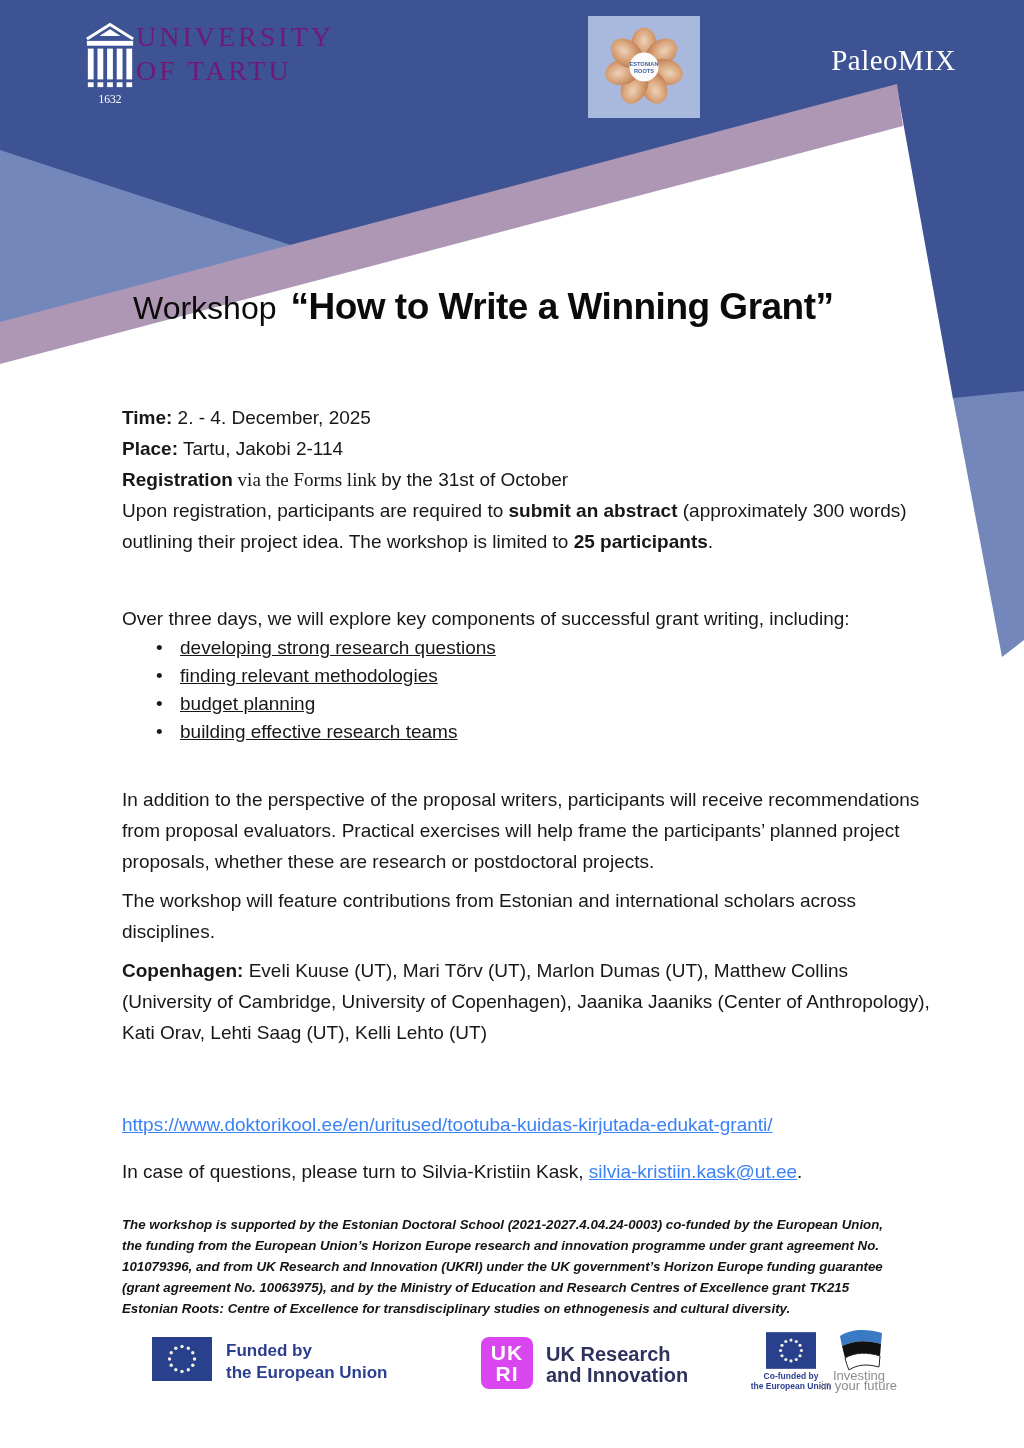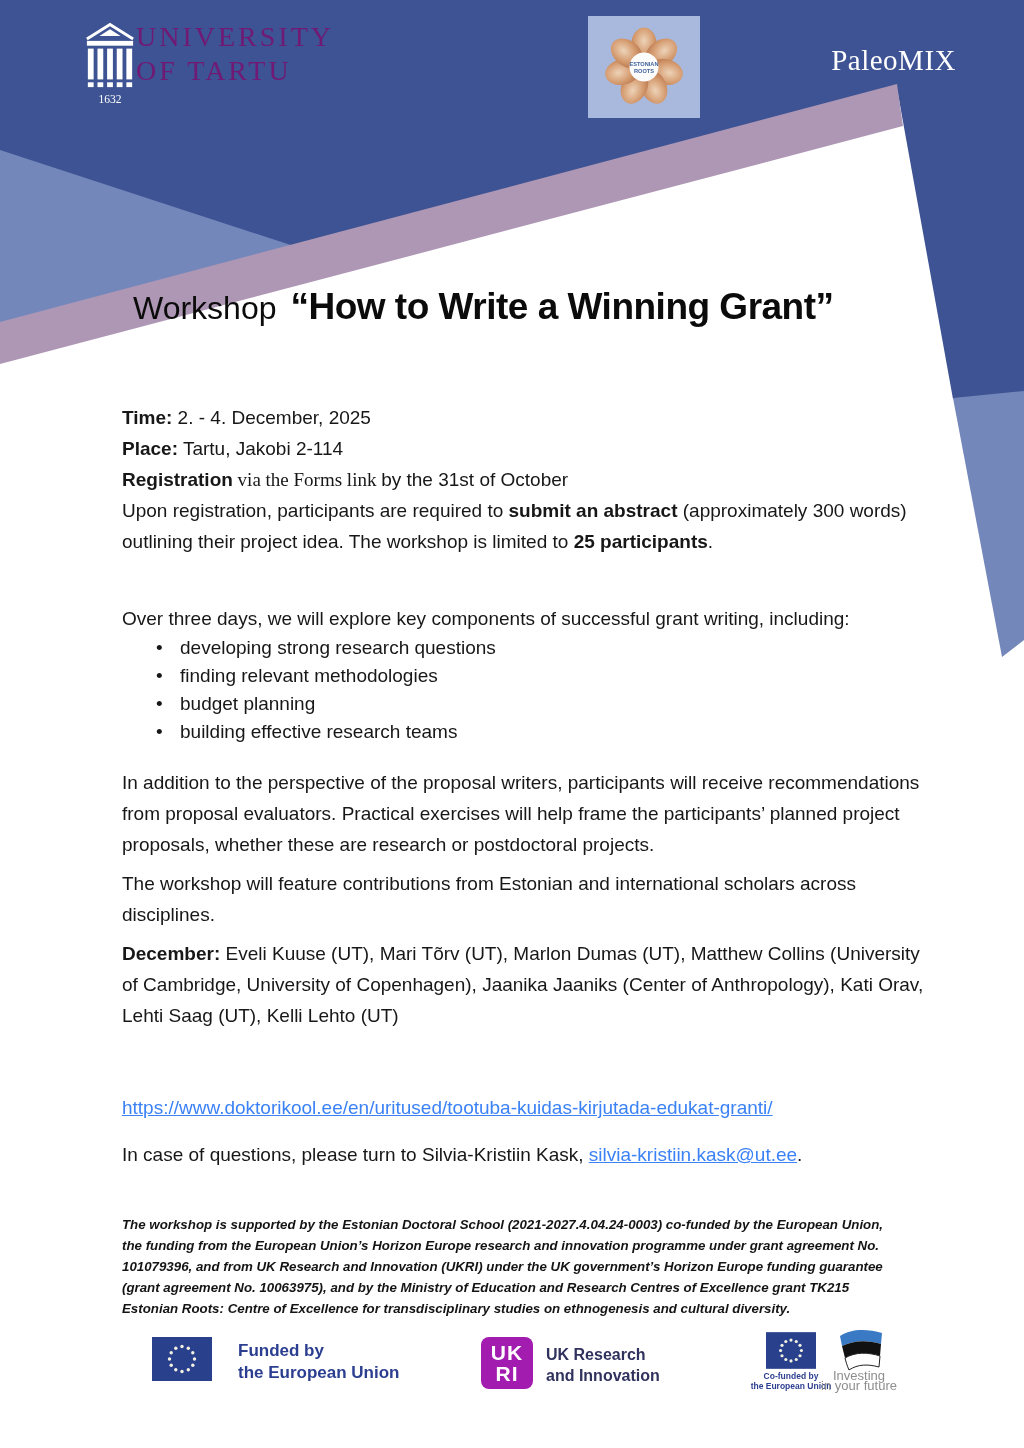--- a/index.html
+++ b/index.html
@@ -46,48 +46,48 @@
   }
   .title .t-prefix{font-size:32px;font-weight:500;margin-right:14px;}
   .title .t-quoted{font-size:37px;font-weight:800;letter-spacing:-.5px;}
   
   .col{position:absolute;left:122px;top:402px;width:812px;font-size:19px;line-height:31px;}
   .col p{margin:0;}
   b{font-weight:700;}
   .serif-seg{font-family:"Liberation Serif",serif;}
   .details{margin-bottom:46px;}
   .explore-intro{margin-bottom:0;}
-  ul.bullets{margin:0 0 21px 0;padding:0;list-style:none;}
+  ul.bullets{margin:0 0 38px 0;padding:0;list-style:none;text-decoration:underline;}
   ul.bullets li{padding-left:58px;position:relative;line-height:28px;}
   ul.bullets li::before{content:"•";position:absolute;left:34px;}
   .p1{margin-bottom:8px !important;}
   .p2{margin-bottom:8px !important;}
   .lect{margin-bottom:30px !important;}
   .prog{margin-bottom:16px !important;}
   a.link{color:#3b82f6;text-decoration:underline;}
   
   .fineprint{
     position:absolute;left:122px;top:1214px;width:782px;
     font-size:13.3px;line-height:21px;font-style:italic;font-weight:bold;color:#141414;
   }
   
   .eu-flag{position:absolute;left:152px;top:1336px;}
   .eu-text{
     position:absolute;left:226px;top:1340px;color:#2b3e90;
-    font-size:17px;font-weight:700;line-height:22px;margin-left:12px;
+    font-size:17px;font-weight:700;line-height:22px;
   }
   .ukri-box{
     position:absolute;left:481px;top:1337px;width:52px;height:52px;border-radius:8px;
-    background:#a21caf;color:#fff;display:flex;flex-direction:column;
+    background:#d946ef;color:#fff;display:flex;flex-direction:column;
     align-items:center;justify-content:center;
   }
   .ukri-box div{font-size:21px;font-weight:800;line-height:21px;letter-spacing:1px;}
   .ukri-text{
     position:absolute;left:546px;top:1344px;color:#30325e;
-    font-size:16px;font-weight:700;line-height:21px;
+    font-size:20px;font-weight:700;line-height:21px;
   }
   .cofund-flag{position:absolute;left:766px;top:1332px;}
   .cofund-cap{
     position:absolute;left:741px;top:1371px;width:100px;text-align:center;
     color:#2b3e90;font-size:8.5px;font-weight:700;line-height:10px;
   }
   .est-flag{position:absolute;left:830px;top:1327px;}
   .invest-cap{
     position:absolute;left:814px;top:1371px;width:90px;text-align:center;
     color:#8e8e8e;font-size:13px;line-height:10px;
@@ -170,21 +170,21 @@
     <ul class="bullets">
       <li>developing strong research questions</li>
       <li>finding relevant methodologies</li>
       <li>budget planning</li>
       <li>building effective research teams</li>
     </ul>
 
     <p class="p1">In addition to the perspective of the proposal writers, participants will receive recommendations from proposal evaluators. Practical exercises will help frame the participants’ planned project proposals, whether these are research or postdoctoral projects.</p>
     <p class="p2">The workshop will feature contributions from Estonian and international scholars across disciplines.</p>
 
-    <p class="lect"><b>December:</b><span> Eveli Kuuse (UT), Mari Tõrv (UT), Marlon Dumas (UT), Matthew Collins (University of Cambridge, University of Copenhagen), Jaanika Jaaniks (Center of Anthropology), Kati Orav, Lehti Saag (UT), Kelli Lehto (UT)</span></p>
+    <p class="lect"><b>Copenhagen:</b><span> Eveli Kuuse (UT), Mari Tõrv (UT), Marlon Dumas (UT), Matthew Collins (University of Cambridge, University of Copenhagen), Jaanika Jaaniks (Center of Anthropology), Kati Orav, Lehti Saag (UT), Kelli Lehto (UT)</span></p>
 
     <p class="prog"><br>
       <a class="link" href="#">https://www.doktorikool.ee/en/uritused/tootuba-kuidas-kirjutada-edukat-granti/</a></p>
 
     <p><span>In case of questions, please turn to Silvia-Kristiin Kask, </span><a class="link" href="#">silvia-kristiin.kask@ut.ee</a><span>.</span></p>
   </div>
 
   <div class="fineprint">The workshop is supported by the Estonian Doctoral School (2021-2027.4.04.24-0003) co-funded by the European Union, the funding from the European Union’s Horizon Europe research and innovation programme under grant agreement No. 101079396, and from UK Research and Innovation (UKRI) under the UK government’s Horizon Europe funding guarantee (grant agreement No. 10063975), and by the Ministry of Education and Research Centres of Excellence grant TK215 Estonian Roots: Centre of Excellence for transdisciplinary studies on ethnogenesis and cultural diversity.</div>
 
   <svg class="eu-flag" width="60" height="46" viewBox="0 0 60 44">

